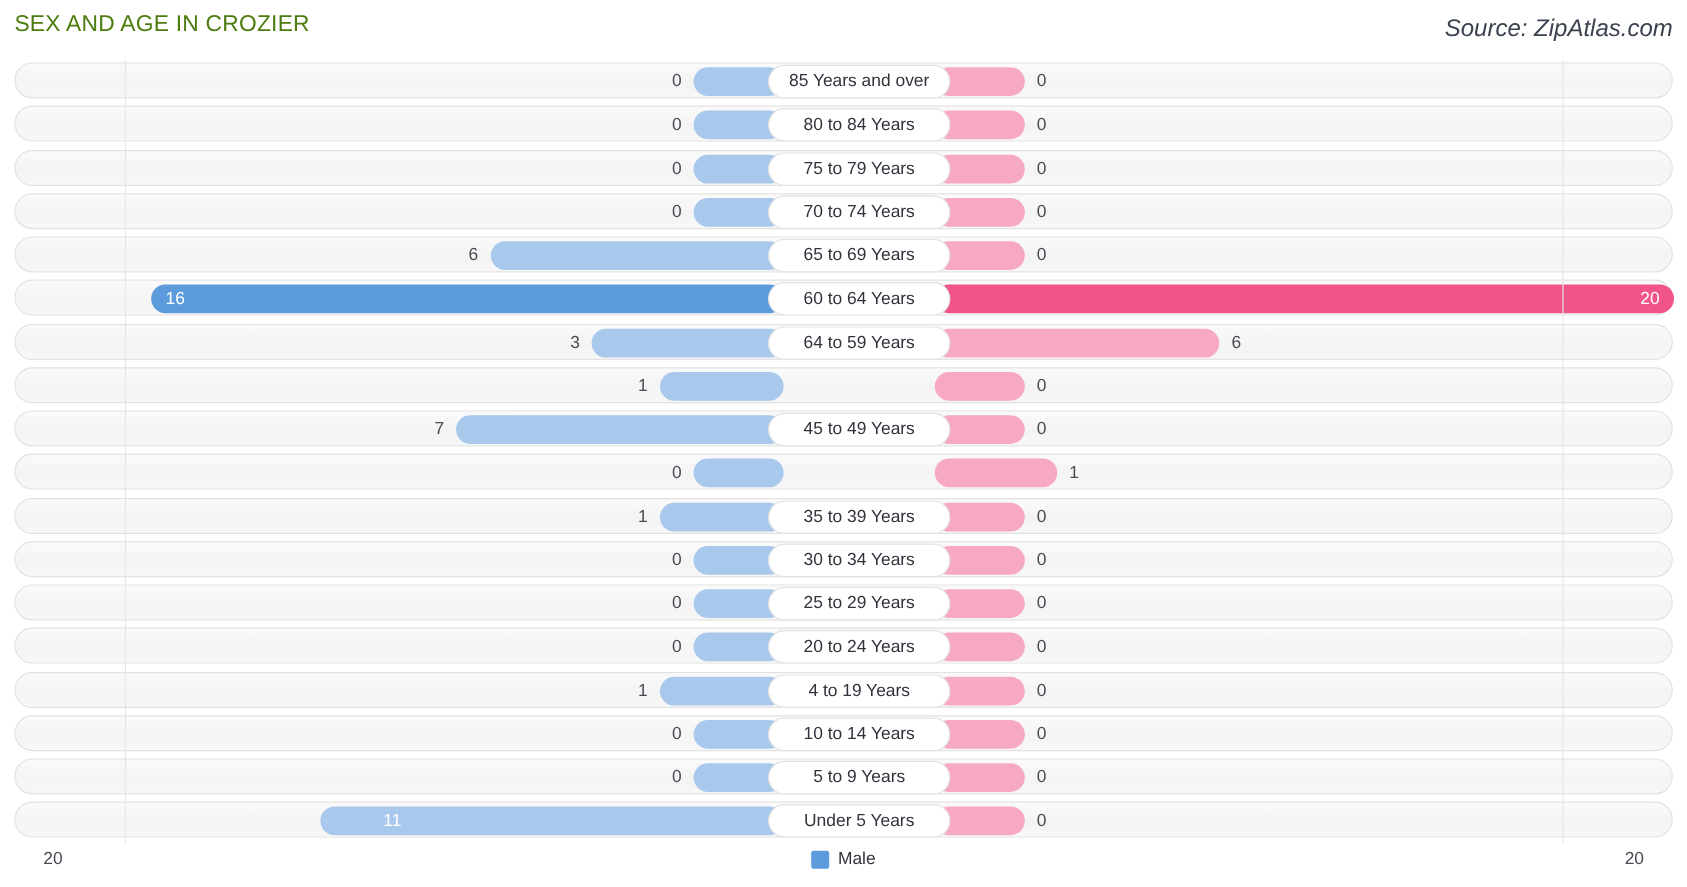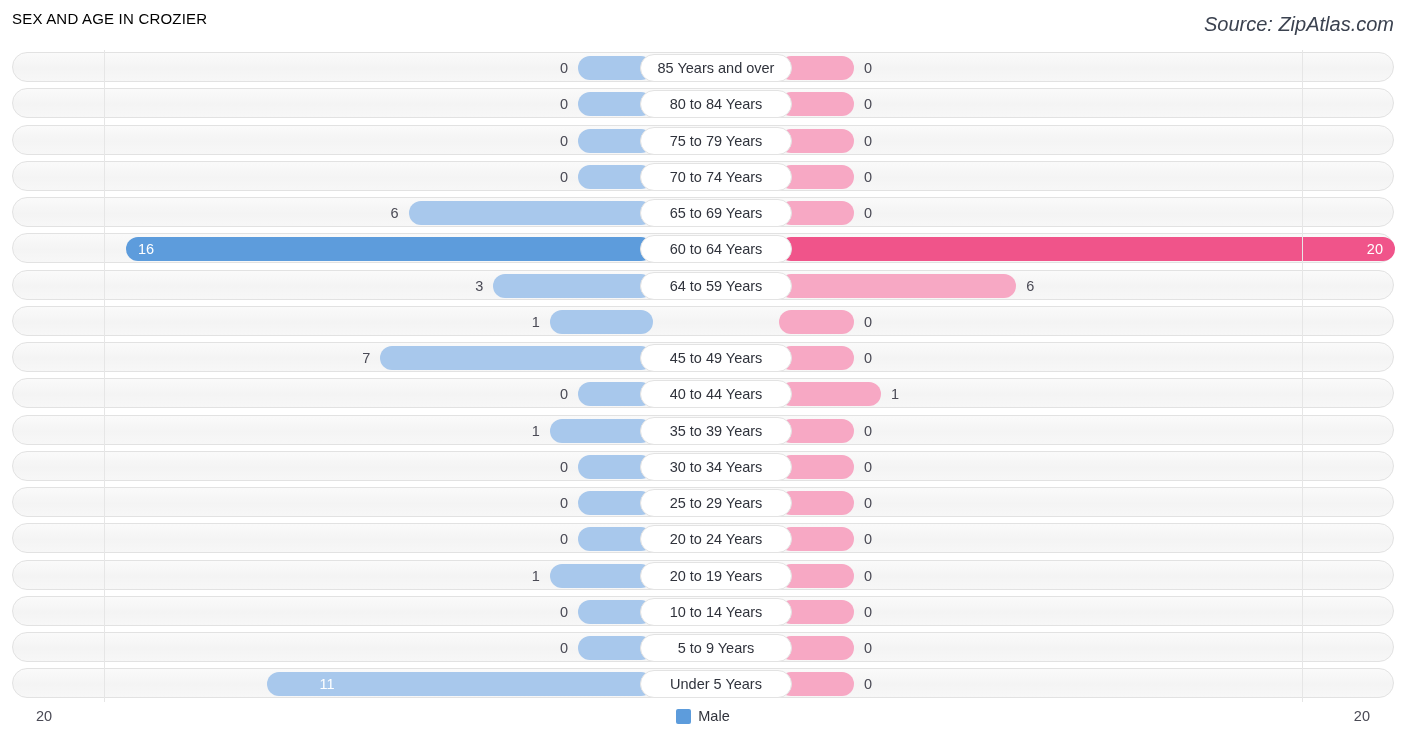--- a/index.html
+++ b/index.html
@@ -8,21 +8,21 @@
     background: #ffffff;
     font-family: "Liberation Sans", sans-serif;
     overflow: hidden;
   }
   #chart-root { position: relative; width: 1406px; height: 739px; }
 
   
   .header { position: absolute; left: 0; top: 0; width: 1406px; height: 44px; }
   .chart-title {
     position: absolute; left: 12px; top: 10px;
-    font-size: 15px; color: #000000; letter-spacing: .2px;
+    font-size: 19px; color: #4d7c0f; letter-spacing: .2px;
     white-space: nowrap;
   }
   .chart-source {
     position: absolute; right: 12px; top: 13px;
     font-size: 20px; font-style: italic; color: #3b4250;
     white-space: nowrap;
   }
 
   
   .plot { position: absolute; left: 12px; top: 50px; width: 1382px; height: 652px; }
@@ -177,21 +177,20 @@
           <div class="val val-female" style="left: 851px; width: 56px;">0</div>
           <div class="center-pill">45 to 49 Years</div>
         </div>
       </div>
       <div class="row" style="top: 328.25px;">
         <div class="bars">
           <div class="bar bar-male" style="left: 565px; width: 75px;"></div>
           <div class="bar bar-female" style="left: 766px; width: 102.05px;"></div>
           <div class="val val-male" style="left: 499px; width: 56px;">0</div>
           <div class="val val-female" style="left: 878.05px; width: 56px;">1</div>
-          <div class="center-pill">40 to 44 Years</div>
         </div>
       </div>
       <div class="row" style="top: 364.5px;">
         <div class="bars">
           <div class="bar bar-male" style="left: 536.75px; width: 103.25px;"></div>
           <div class="bar bar-female" style="left: 766px; width: 75px;"></div>
           <div class="val val-male" style="left: 470.75px; width: 56px;">1</div>
           <div class="val val-female" style="left: 851px; width: 56px;">0</div>
           <div class="center-pill">35 to 39 Years</div>
         </div>
@@ -222,21 +221,21 @@
           <div class="val val-female" style="left: 851px; width: 56px;">0</div>
           <div class="center-pill">20 to 24 Years</div>
         </div>
       </div>
       <div class="row" style="top: 509.5px;">
         <div class="bars">
           <div class="bar bar-male" style="left: 536.75px; width: 103.25px;"></div>
           <div class="bar bar-female" style="left: 766px; width: 75px;"></div>
           <div class="val val-male" style="left: 470.75px; width: 56px;">1</div>
           <div class="val val-female" style="left: 851px; width: 56px;">0</div>
-          <div class="center-pill">20 to 19 Years</div>
+          <div class="center-pill">4 to 19 Years</div>
         </div>
       </div>
       <div class="row" style="top: 545.75px;">
         <div class="bars">
           <div class="bar bar-male" style="left: 565px; width: 75px;"></div>
           <div class="bar bar-female" style="left: 766px; width: 75px;"></div>
           <div class="val val-male" style="left: 499px; width: 56px;">0</div>
           <div class="val val-female" style="left: 851px; width: 56px;">0</div>
           <div class="center-pill">10 to 14 Years</div>
         </div>

